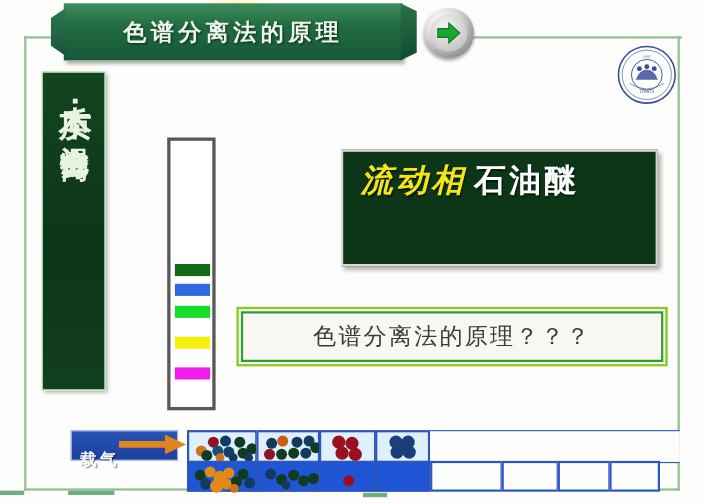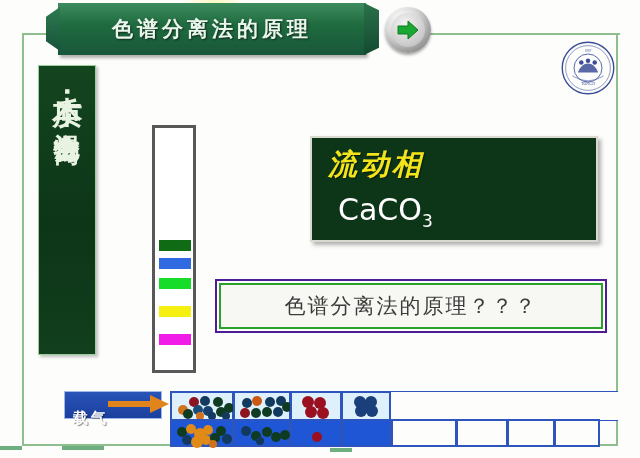--- a/index.html
+++ b/index.html
@@ -126,21 +126,21 @@
   }
   .ph-formula{
     color:#ffffff;font-family:"DejaVu Sans","Liberation Sans",sans-serif;
     font-weight:normal;font-size:30px;margin-left:10px;letter-spacing:0;
   }
   .ph-formula sub{font-size:17px;}
 
   
   .question-box{
     position:absolute;left:215px;top:279px;width:388px;height:50px;
-    background:#f7f8f3;border:2px solid #4c1d95;
+    background:#f7f8f3;border:2px solid #84cc16;
     box-shadow:inset 0 0 0 2px #ffffff, inset 0 0 0 4px #2ba02b;
     display:flex;align-items:center;justify-content:center;
   }
   .question-text{
     font-family:"DejaVu Serif","Liberation Serif",serif;font-size:21px;color:#3b3b3b;
     letter-spacing:2px;
   }
 
   
   .bot-label{
@@ -210,23 +210,23 @@
       <div class="band" style="top: 130px; background: rgb(47, 106, 224);"></div>
       <div class="band" style="top: 150px; background: rgb(23, 221, 42);"></div>
       <div class="band" style="top: 178px; background: rgb(245, 239, 18);"></div>
       <div class="band" style="top: 206px; background: rgb(242, 28, 232);"></div>
     </div>
 
 
   <div class="phases-box">
     <div class="phase-row">
       <span class="ph-y">流动相</span>
+      <span class="ph-w">石油醚</span>
     </div>
     <div class="phase-row">
-      <span class="ph-formula"><span>CaCO</span><sub>3</sub></span>
     </div>
   </div>
 
   <div class="question-box">
     <span class="question-text">色谱分离法的原理？？？</span>
   </div>
 
   <div class="bot-label" id="carrier-gas-label">
     <span>载气</span>
   </div>

